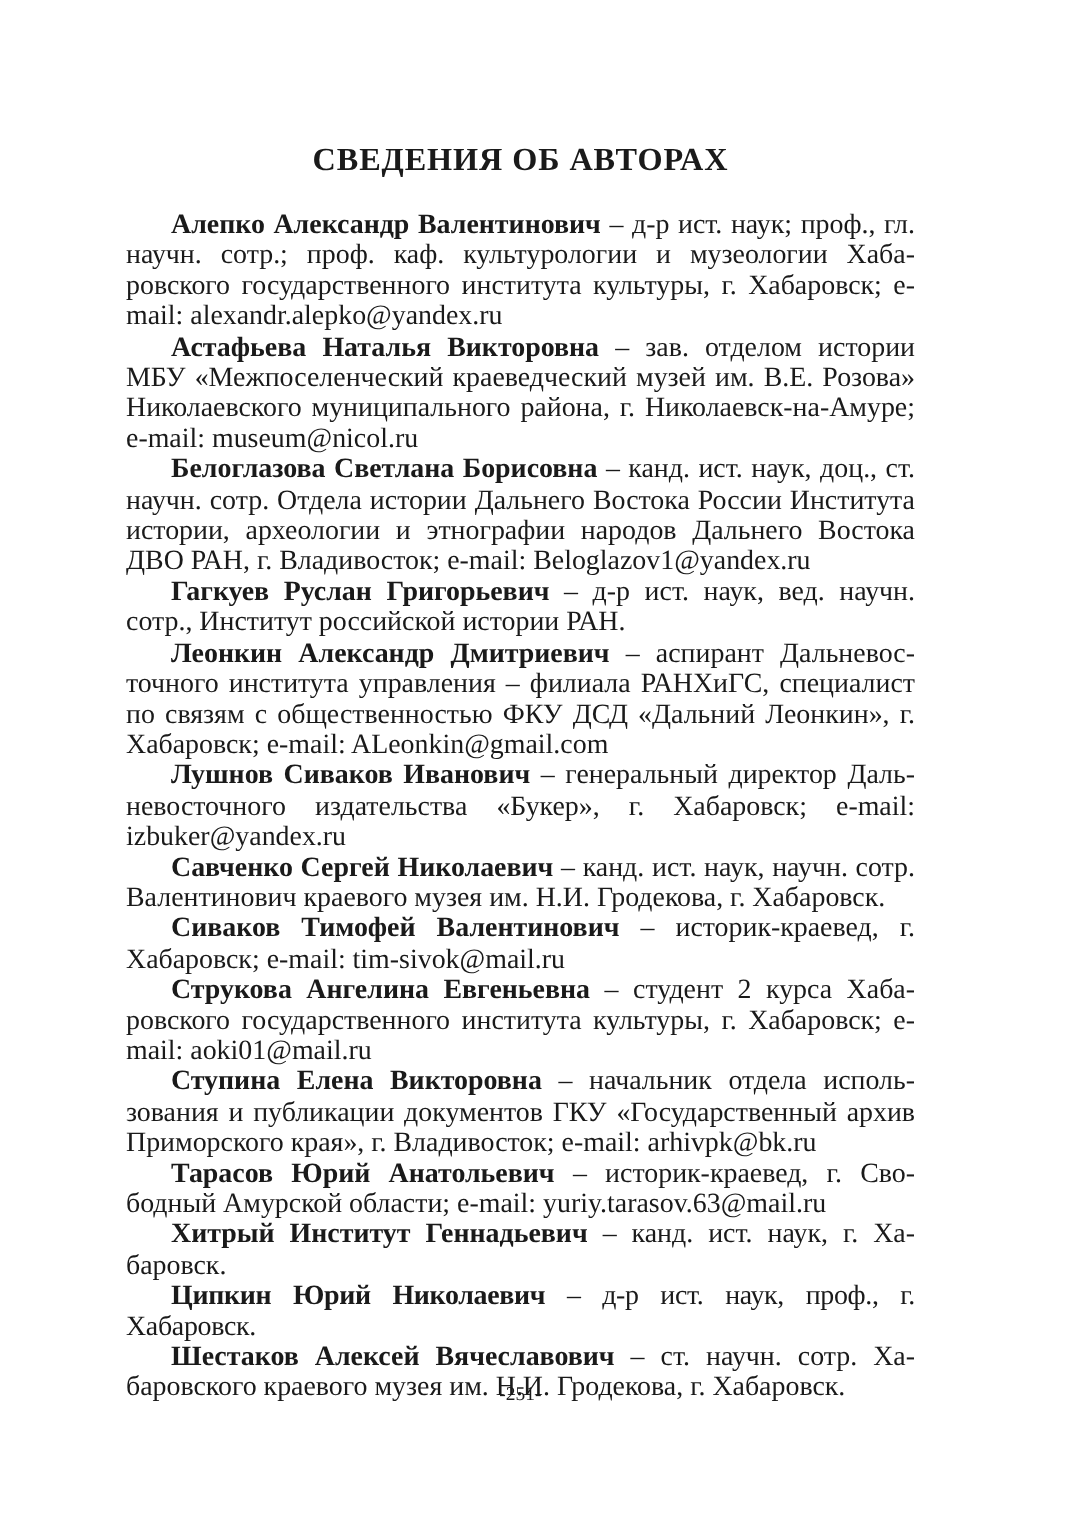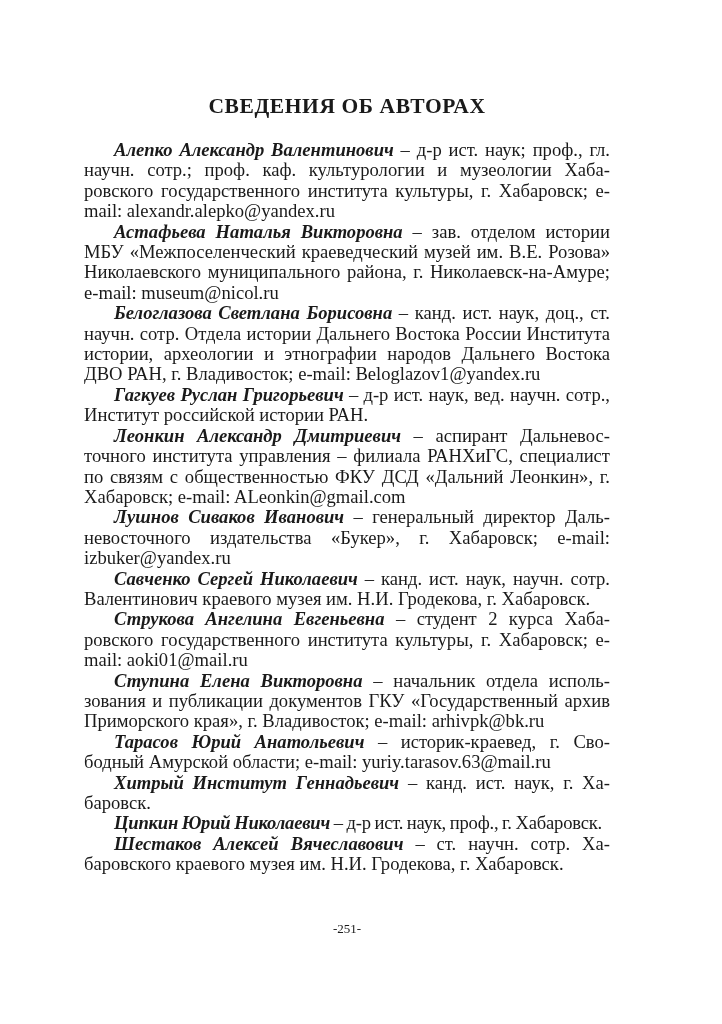--- a/index.html
+++ b/index.html
@@ -33,21 +33,20 @@
   .entry {
     margin: 0;
     font-size: 18.6px;
     line-height: 20.4px;
     text-align: justify;
     text-indent: 30px;
     hyphens: manual;
   }
   .entry .author-name {
     font-weight: bold;
-    font-style: italic;
   }
   .entry.tight {
     letter-spacing: -0.2px;
     word-spacing: -0.8px;
   }
   .page-number {
     position: absolute;
     left: 84px;
     top: 919px;
     width: 526px;
@@ -71,20 +70,21 @@
     <p class="entry"><b class="author-name">Белоглазова Светлана Борисовна</b><span class="author-details"> – канд. ист. наук, доц., ст. научн. сотр. Отдела истории Дальнего Востока России Ин­ститута истории, археологии и этнографии народов Дальнего Во­стока ДВО РАН, г. Владивосток; e-mail: Beloglazov1@yandex.ru</span></p>
 
     <p class="entry"><b class="author-name">Гагкуев Руслан Григорьевич</b><span class="author-details"> – д-р ист. наук, вед. научн. сотр., Институт российской истории РАН.</span></p>
 
     <p class="entry"><b class="author-name">Леонкин Александр Дмитриевич</b><span class="author-details"> – аспирант Дальневос­точного института управления – филиала РАНХиГС, специалист по связям с общественностью ФКУ ДСД «Дальний Леонкин», г. Хабаровск; e-mail: ALeonkin@gmail.com</span></p>
 
     <p class="entry"><b class="author-name">Лушнов Сиваков Иванович</b><span class="author-details"> – генеральный директор Даль­невосточного издательства «Букер», г. Хабаровск; e-mail: izbuker@yandex.ru</span></p>
 
     <p class="entry"><b class="author-name">Савченко Сергей Николаевич</b><span class="author-details"> – канд. ист. наук, научн. сотр. Валентинович краевого музея им. Н.И. Гродекова, г. Хабаровск.</span></p>
 
+    <p class="entry"><b class="author-name">Сиваков Тимофей Валентинович</b><span class="author-details"> – историк-краевед, г. Хабаровск; e-mail: tim-sivok@mail.ru</span></p>
 
     <p class="entry"><b class="author-name">Струкова Ангелина Евгеньевна</b><span class="author-details"> – студент 2 курса Хаба­ровского государственного института культуры, г. Хабаровск; e-mail: aoki01@mail.ru</span></p>
 
     <p class="entry"><b class="author-name">Ступина Елена Викторовна</b><span class="author-details"> – начальник отдела исполь­зования и публикации документов ГКУ «Государственный ар­хив Приморского края», г. Владивосток; e-mail: arhivpk@bk.ru</span></p>
 
     <p class="entry"><b class="author-name">Тарасов Юрий Анатольевич</b><span class="author-details"> – историк-краевед, г. Сво­бодный Амурской области; e-mail: yuriy.tarasov.63@mail.ru</span></p>
 
     <p class="entry"><b class="author-name">Хитрый Институт Геннадьевич</b><span class="author-details"> – канд. ист. наук, г. Ха­баровск.</span></p>
 
     <p class="entry tight"><b class="author-name">Ципкин Юрий Николаевич</b><span class="author-details"> – д-р ист. наук, проф., г. Хабаровск.</span></p>

